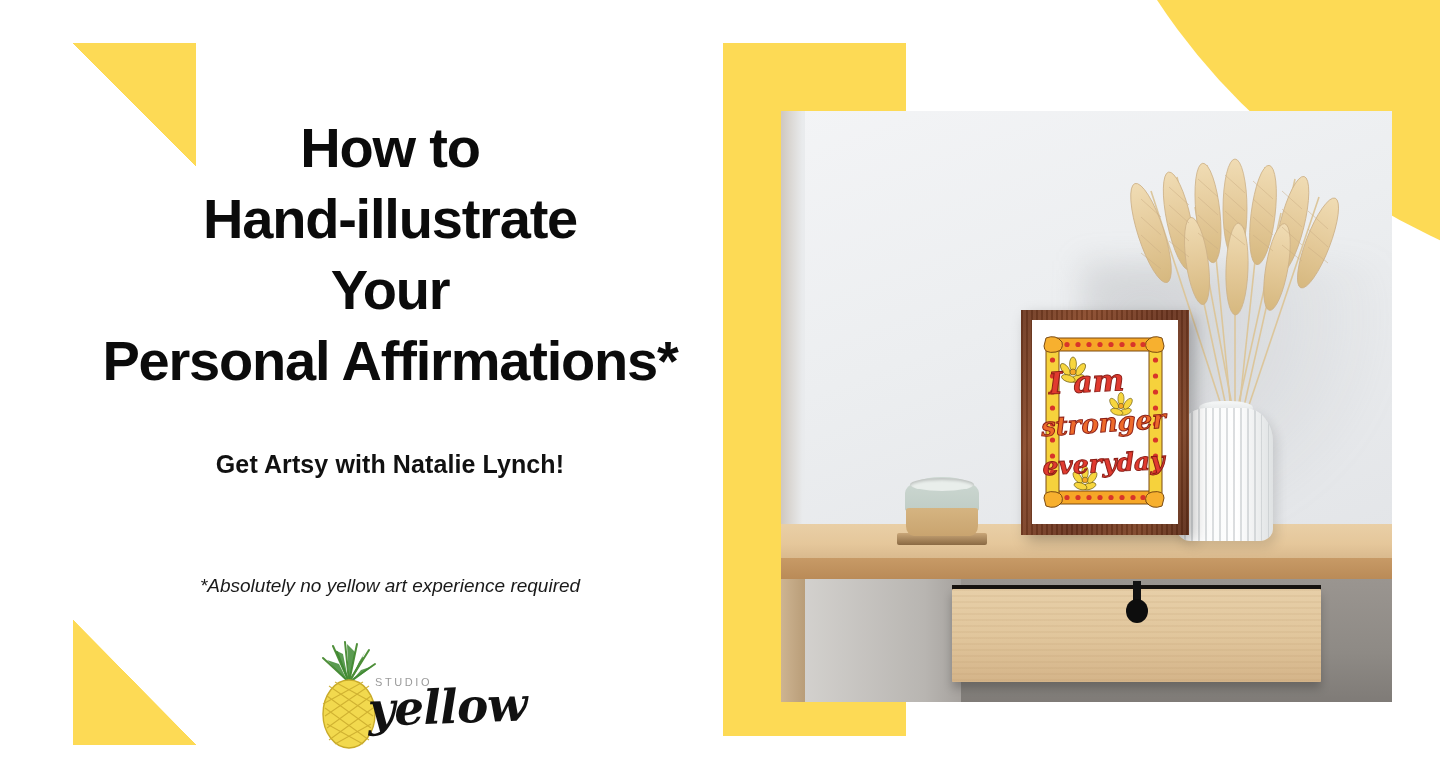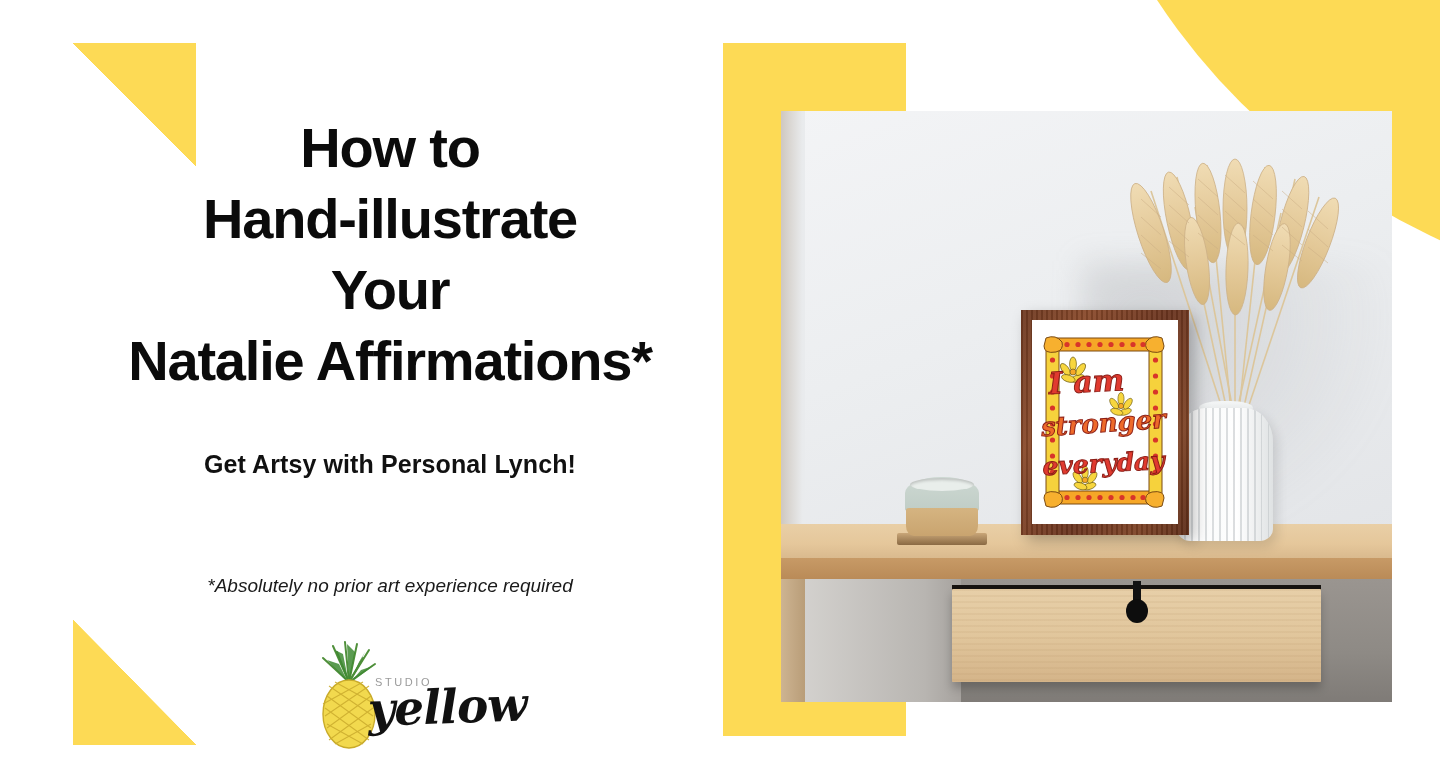--- a/index.html
+++ b/index.html
@@ -213,23 +213,23 @@
     <div class="quarter"></div>
   </div>
   <div class="rect-y"></div>
   <div class="tri-tl"></div>
   <div class="tri-bl"></div>
 
   <div class="textcol">
     <div class="title">How to
 Hand-illustrate
 Your
-Natalie Affirmations*</div>
-    <div class="subtitle">Get Artsy with Personal Lynch!</div>
-    <div class="footnote">*Absolutely no prior art experience required</div>
+Personal Affirmations*</div>
+    <div class="subtitle">Get Artsy with Natalie Lynch!</div>
+    <div class="footnote">*Absolutely no yellow art experience required</div>
   </div>
 
   <div class="logo">
     <div class="logo-pine">
       <svg viewBox="0 0 76 112" xmlns="http://www.w3.org/2000/svg">
         <g stroke="#4f8f3a" stroke-width="2" fill="none" stroke-linecap="round">
           <path d="M38 44 L22 8"></path>
             <path d="M38 44 L34 4"></path>
             <path d="M38 44 L46 6"></path>
           <path d="M38 44 L58 12"></path>

